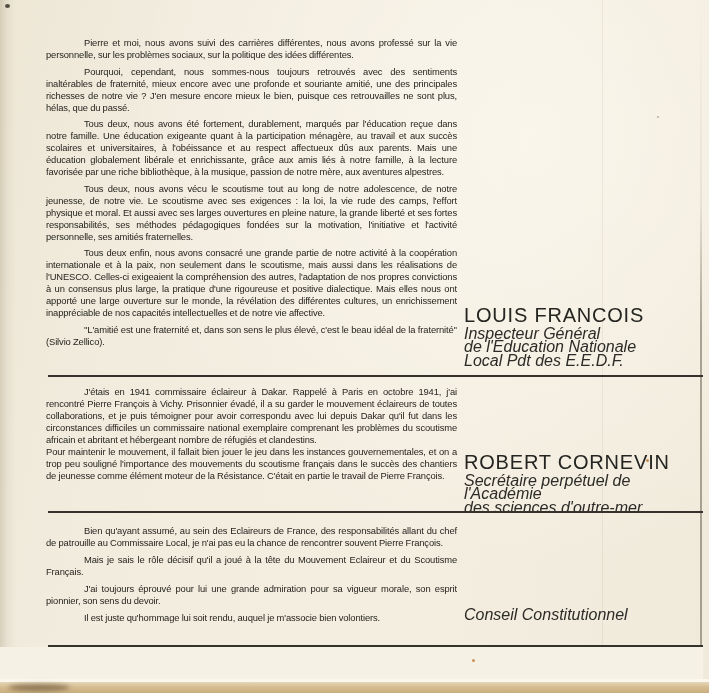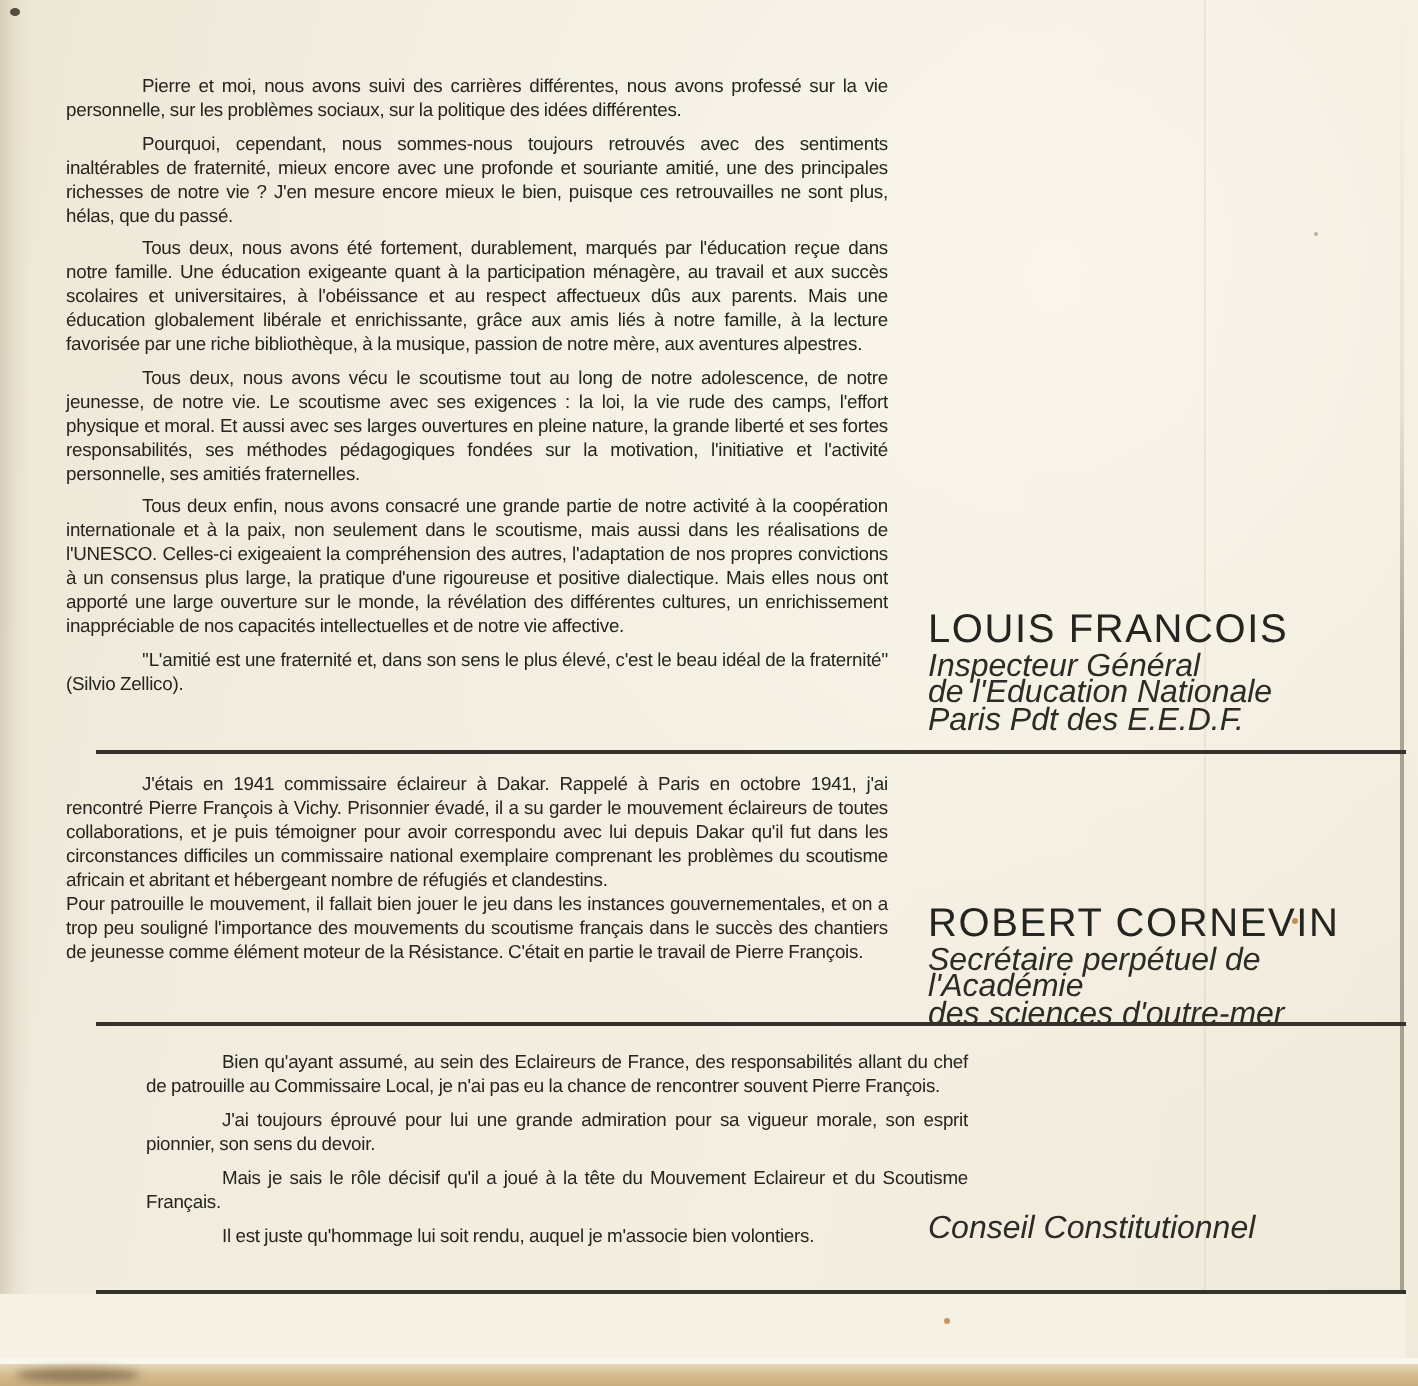--- a/index.html
+++ b/index.html
@@ -25,32 +25,32 @@
   .bottom-smudge { position:absolute; left:8px; top:684px; width:62px; height:7px; border-radius:50%;
     background:rgba(90,70,42,0.55); filter:blur(2px); }
   .speck { position:absolute; border-radius:50%; }
   .speck-a { left:5px; top:4px; width:5px; height:4px; background:rgba(45,40,32,0.8); }
   .speck-b { left:646px; top:459px; width:3px; height:3px; background:rgba(186,116,48,0.8); }
   .speck-c { left:472px; top:659px; width:3px; height:3px; background:rgba(184,116,47,0.75); }
   .speck-d { left:657px; top:116px; width:2px; height:2px; background:rgba(120,110,90,0.5); }
 
   
   .text-col {
-    position:absolute; left:33px; width:411px;
+    position:absolute; left:46px; width:411px;
     color:#26241f; font-size:9.4px; line-height:12px;
     letter-spacing:-0.12px; word-spacing:-0.2px; text-align:justify;
   }
   .text-col p { margin:0; text-indent:38px; }
   #sec1-text { top:37px; }
   #sec1-text p { margin-bottom:4.5px; }
   #sec1-text p:last-child { margin-bottom:0; }
   #sec2-text { top:386px; }
   #sec2-text p { margin-bottom:0; }
   #sec2-text p.no-indent { text-indent:0; }
-  #sec3-text { top:525px;margin-left:40px; }
+  #sec3-text { top:525px; }
   #sec3-text p { margin-bottom:5px; }
   #sec3-text p:last-child { margin-bottom:0; }
 
   
   .author { position:absolute; left:464px; width:242px; color:#21201c; }
   #author1 { top:306px; }
   #author2 { top:453px; }
   #author3 { top:605px; }
   .author-name { font-size:20px; line-height:18px; letter-spacing:0.8px; color:#242420; }
   .author-titles { margin-top:3px; }
@@ -86,45 +86,45 @@
     <p>Tous deux, nous avons vécu le scoutisme tout au long de notre adolescence, de notre jeunesse, de notre vie. Le scoutisme avec ses exigences : la loi, la vie rude des camps, l'effort physique et moral. Et aussi avec ses larges ouvertures en pleine nature, la grande liberté et ses fortes responsabilités, ses méthodes pédagogiques fondées sur la motivation, l'initiative et l'activité personnelle, ses amitiés fraternelles.</p>
     <p>Tous deux enfin, nous avons consacré une grande partie de notre activité à la coopération internationale et à la paix, non seulement dans le scoutisme, mais aussi dans les réalisations de l'UNESCO. Celles-ci exigeaient la compréhension des autres, l'adaptation de nos propres convictions à un consensus plus large, la pratique d'une rigoureuse et positive dialectique. Mais elles nous ont apporté une large ouverture sur le monde, la révélation des différentes cultures, un enrichissement inappréciable de nos capacités intellectuelles et de notre vie affective.</p>
     <p>''L'amitié est une fraternité et, dans son sens le plus élevé, c'est le beau idéal de la fraternité'' (Silvio Zellico).</p>
   </div>
 
   <div id="author1" class="author">
     <div class="author-name">LOUIS FRANCOIS</div>
     <div class="author-titles">
       <div class="author-title">Inspecteur Général</div>
       <div class="author-title">de l'Education Nationale</div>
-      <div class="author-title">Paris Pdt des E.E.D.F.</div>
+      <div class="author-title">Local Pdt des E.E.D.F.</div>
     </div>
   </div>
 
   <div id="divider1" class="divider"></div>
 
   <div id="sec2-text" class="text-col">
     <p>J'étais en 1941 commissaire éclaireur à Dakar. Rappelé à Paris en octobre 1941, j'ai rencontré Pierre François à Vichy. Prisonnier évadé, il a su garder le mouvement éclaireurs de toutes collaborations, et je puis témoigner pour avoir correspondu avec lui depuis Dakar qu'il fut dans les circonstances difficiles un commissaire national exemplaire comprenant les problèmes du scoutisme africain et abritant et hébergeant nombre de réfugiés et clandestins.</p>
-    <p class="no-indent">Pour patrouille le mouvement, il fallait bien jouer le jeu dans les instances gouvernementales, et on a trop peu souligné l'importance des mouvements du scoutisme français dans le succès des chantiers de jeunesse comme élément moteur de la Résistance. C'était en partie le travail de Pierre François.</p>
+    <p class="no-indent">Pour maintenir le mouvement, il fallait bien jouer le jeu dans les instances gouvernementales, et on a trop peu souligné l'importance des mouvements du scoutisme français dans le succès des chantiers de jeunesse comme élément moteur de la Résistance. C'était en partie le travail de Pierre François.</p>
   </div>
 
   <div id="author2" class="author">
     <div class="author-name">ROBERT CORNEVIN</div>
     <div class="author-titles">
       <div class="author-title">Secrétaire perpétuel de l'Académie</div>
       <div class="author-title">des sciences d'outre-mer</div>
     </div>
   </div>
 
   <div id="divider2" class="divider"></div>
 
   <div id="sec3-text" class="text-col">
     <p>Bien qu'ayant assumé, au sein des Eclaireurs de France, des responsabilités allant du chef de patrouille au Commissaire Local, je n'ai pas eu la chance de rencontrer souvent Pierre François.</p>
+    <p>Mais je sais le rôle décisif qu'il a joué à la tête du Mouvement Eclaireur et du Scoutisme Français.</p>
     <p>J'ai toujours éprouvé pour lui une grande admiration pour sa vigueur morale, son esprit pionnier, son sens du devoir.</p>
-    <p>Mais je sais le rôle décisif qu'il a joué à la tête du Mouvement Eclaireur et du Scoutisme Français.</p>
     <p>Il est juste qu'hommage lui soit rendu, auquel je m'associe bien volontiers.</p>
   </div>
 
   <div id="author3" class="author">
     <div class="author-titles">
       <div class="author-title">Conseil Constitutionnel</div>
     </div>
   </div>
 
   <div id="divider3" class="divider"></div>

